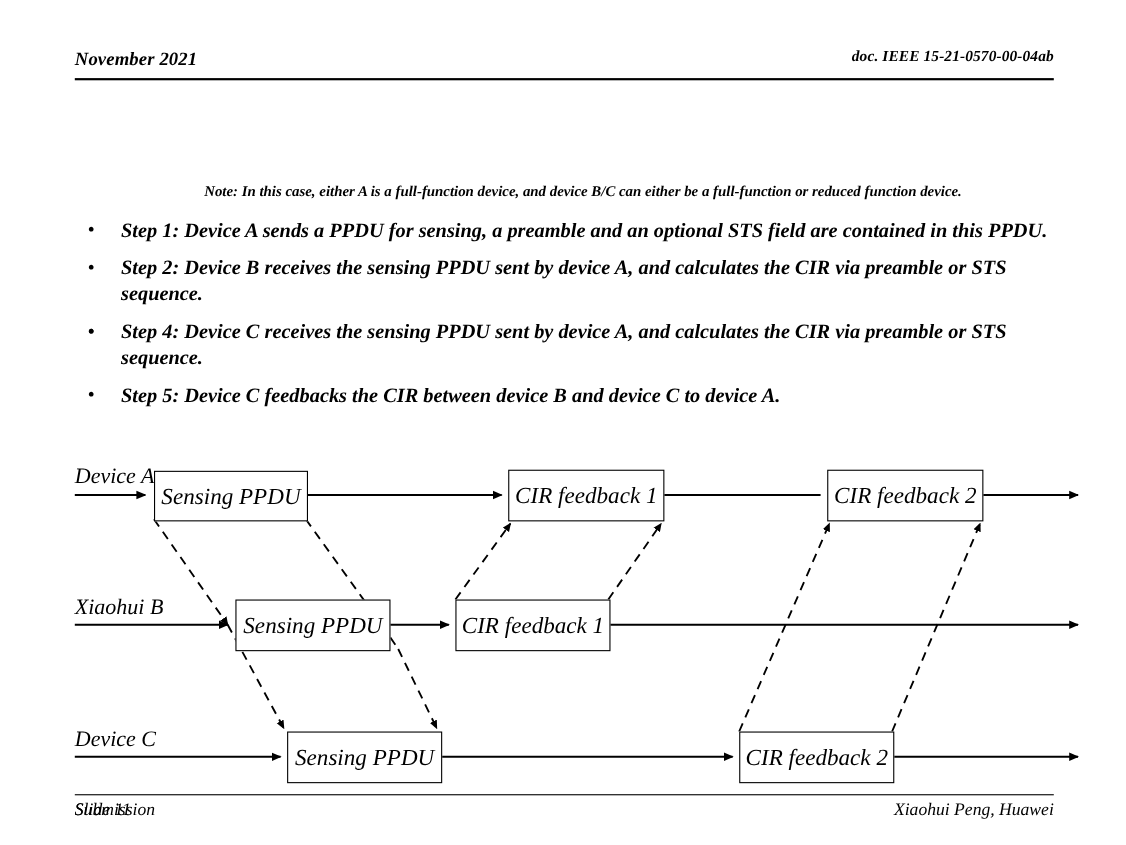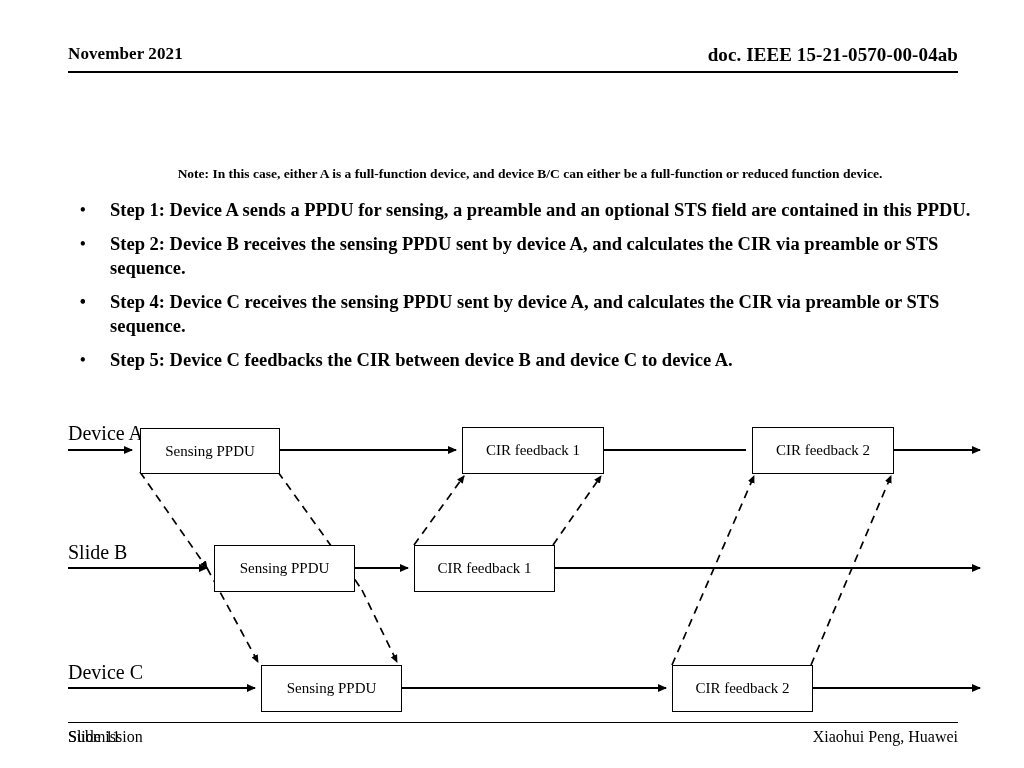--- a/index.html
+++ b/index.html
@@ -4,26 +4,26 @@
 <style>
   html,body{margin:0;padding:0;}
   body{
     width:1024px;height:768px;
     background:#ffffff;
     font-family:"Liberation Serif", serif;
     color:#000000;
     position:relative;
     overflow:hidden;
   }
-  .slide{position:absolute;left:0;top:0;width:1024px;height:768px;}
+  .slide{position:absolute;left:0;top:0;width:1024px;height:768px;font-style:italic;}
 
   
   .hdr{position:absolute;left:68px;top:44px;width:890px;height:30px;}
   .hdr-left{position:absolute;left:0;top:0;font-weight:bold;font-size:17px;letter-spacing:.1px;}
-  .hdr-right{position:absolute;right:0;top:0;font-weight:bold;font-size:19px;letter-spacing:.1px;}
+  .hdr-right{position:absolute;right:0;top:0;font-weight:bold;font-size:14px;letter-spacing:.1px;}
   .hdr-rule{position:absolute;left:68px;top:71px;width:890px;height:0;border-top:2px solid #000;}
 
   
   .title{
     position:absolute;left:68px;top:103px;width:890px;
     text-align:center;font-size:40px;font-weight:bold;line-height:46px;
     letter-spacing:-.2px;
   }
   .note{
     position:absolute;left:100px;top:165px;width:860px;
@@ -37,21 +37,21 @@
   .bullet .dot{position:absolute;left:8px;top:0;font-size:16px;line-height:24px;}
 
   
   .diagram{position:absolute;left:0;top:0;width:1024px;height:768px;pointer-events:none;}
   .diagram svg{display:block;}
 
   .dev-label{position:absolute;font-size:20px;line-height:18px;white-space:nowrap;}
   .pkt{
     position:absolute;border:1.6px solid #000;background:#fff;
     display:flex;align-items:center;justify-content:center;
-    font-size:15px;white-space:nowrap;
+    font-size:21px;white-space:nowrap;
   }
 
   
   .ftr-rule{position:absolute;left:68px;top:722px;width:890px;height:0;border-top:1.6px solid #000;}
   .ftr{position:absolute;left:68px;top:728px;width:890px;height:24px;font-size:16px;}
   .ftr-left{position:absolute;left:0;top:0;}
   .ftr-mid{position:absolute;left:0;top:0;width:890px;}
   .ftr-right{position:absolute;right:0;top:0;}
 </style>
 </head>
@@ -139,21 +139,21 @@
       </g>
 
       <g stroke="#000" stroke-width="1.7" fill="none" stroke-dasharray="8,6">
         <line x1="672" y1="665" x2="754" y2="476" marker-end="url(#ahd)"></line>
         <line x1="811" y1="665" x2="891" y2="476" marker-end="url(#ahd)"></line>
       </g>
     </svg>
   </div>
 
   <div class="dev-label" style="left:68px;top:424px;">Device A</div>
-  <div class="dev-label" style="left:68px;top:543px;">Slide B</div>
+  <div class="dev-label" style="left:68px;top:543px;">Xiaohui B</div>
   <div class="dev-label" style="left:68px;top:663px;">Device C</div>
 
   <div class="pkt" style="left:140px;top:428px;width:138px;height:44px;">
     <span>Sensing PPDU</span>
   </div>
   <div class="pkt" style="left:462px;top:427px;width:140px;height:45px;">
     <span>CIR feedback 1</span>
   </div>
   <div class="pkt" style="left:752px;top:427px;width:140px;height:45px;">
     <span>CIR feedback 2</span>

